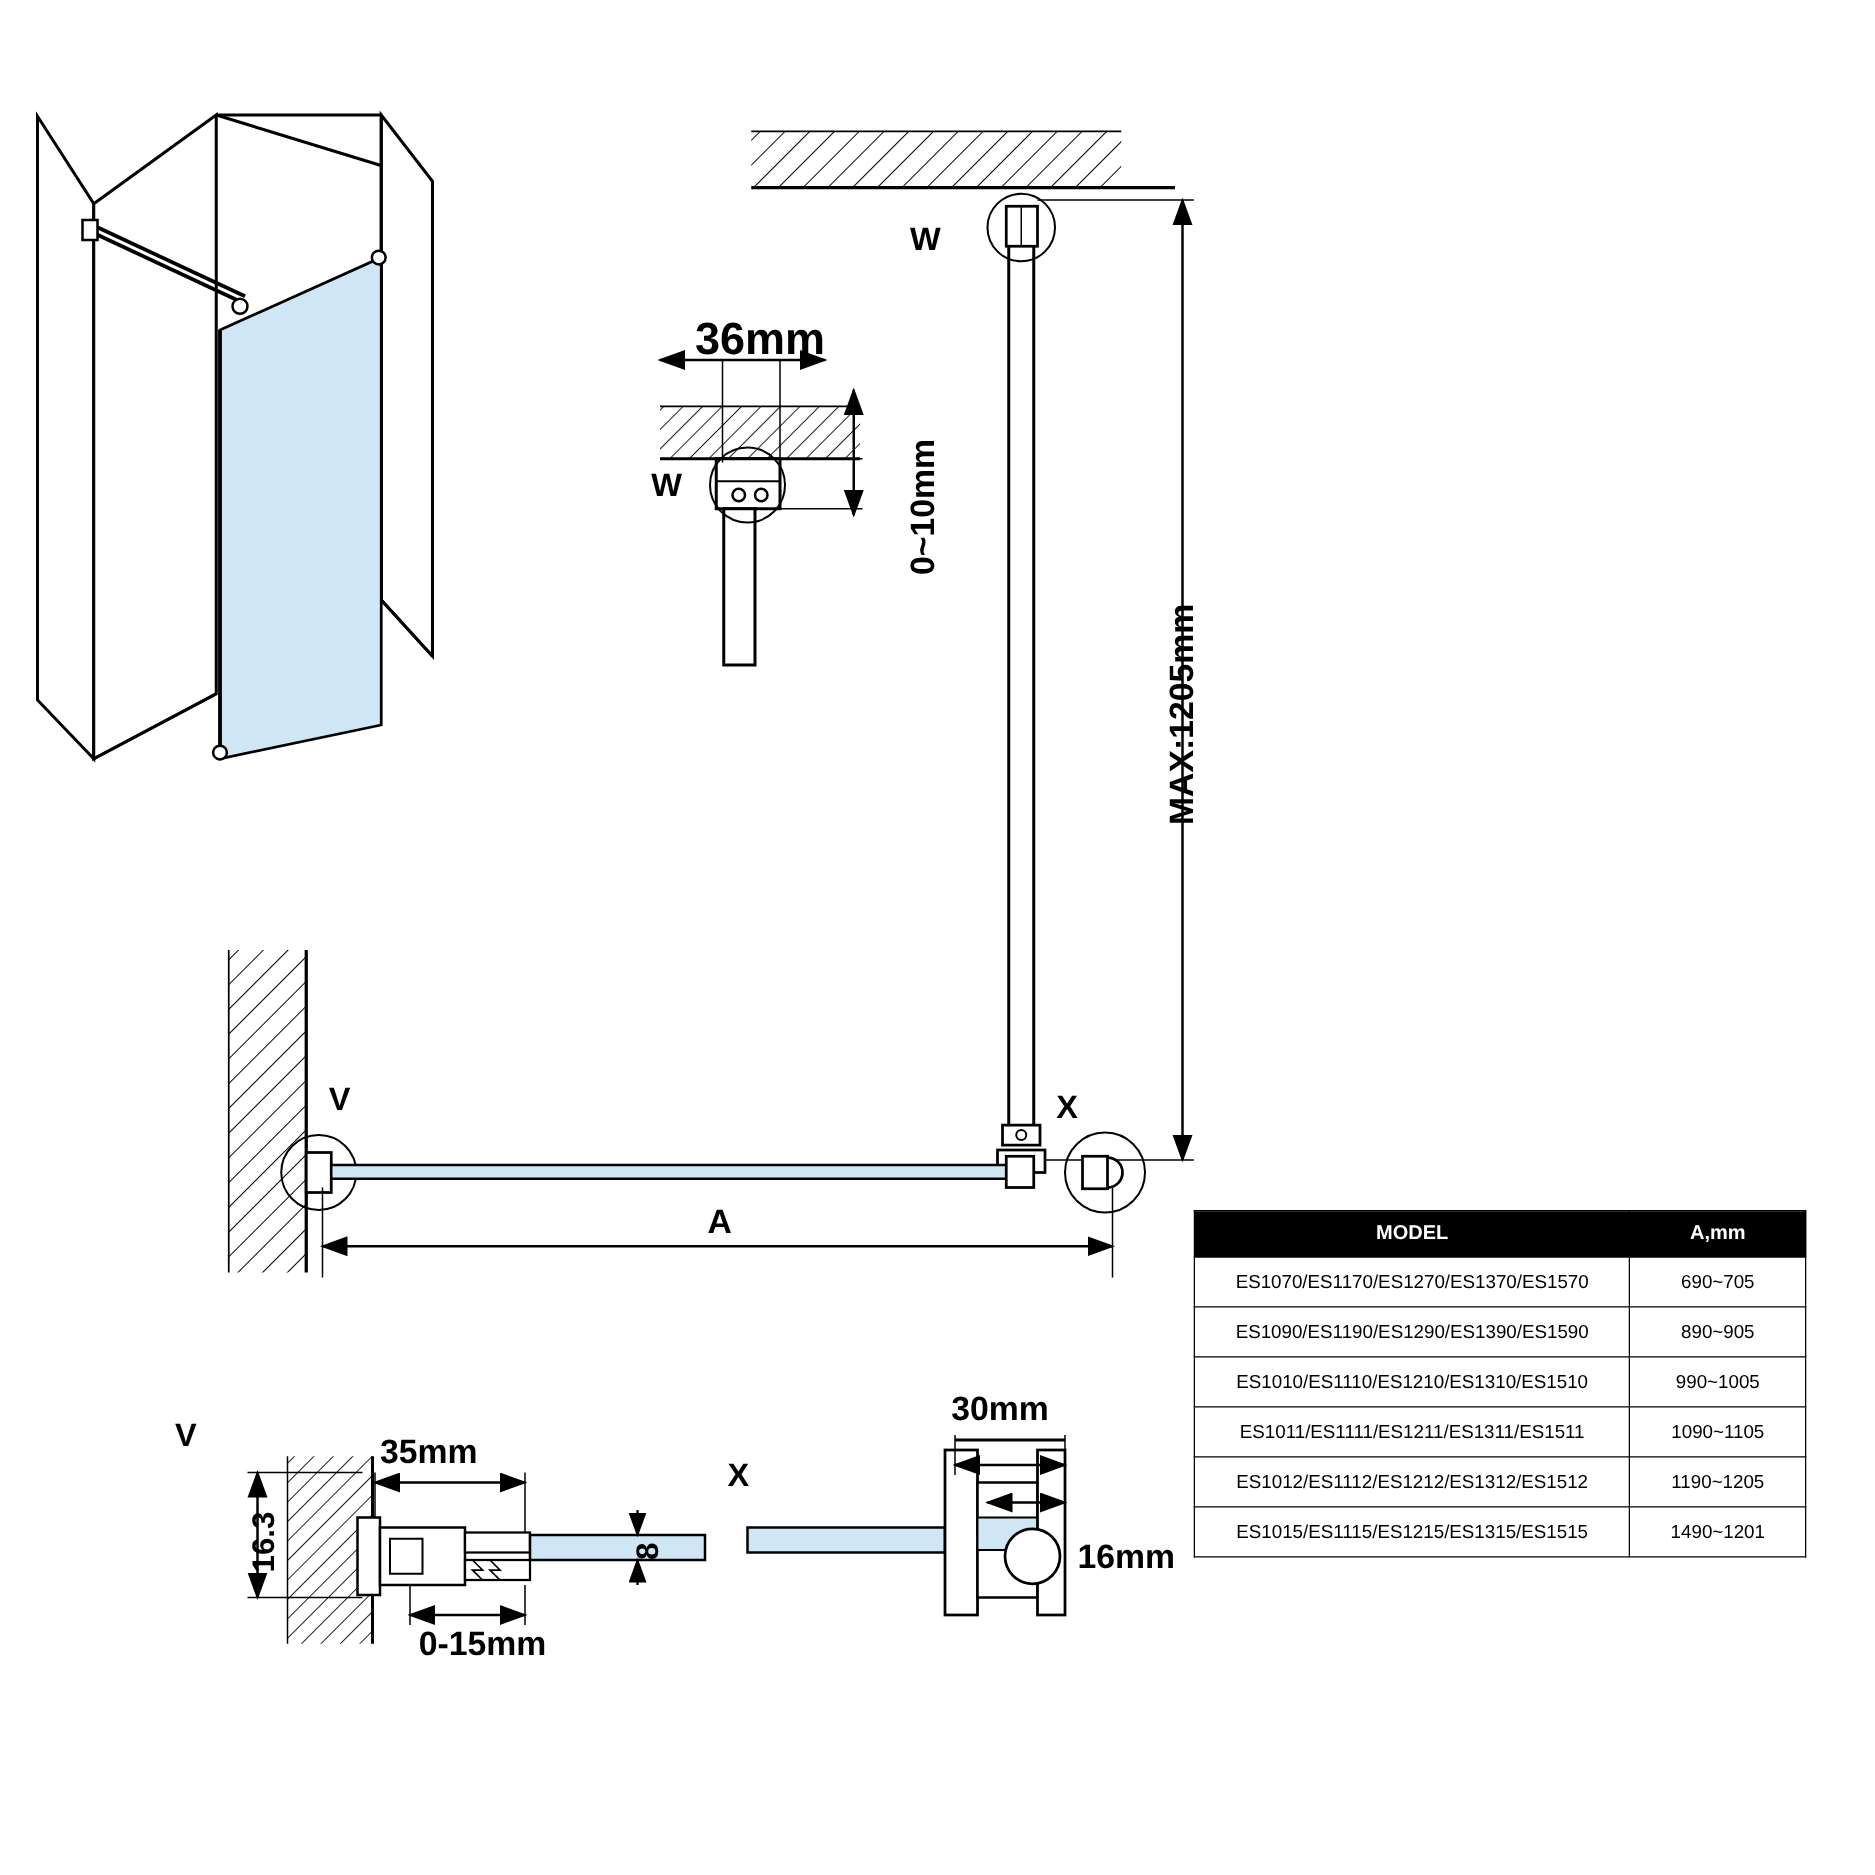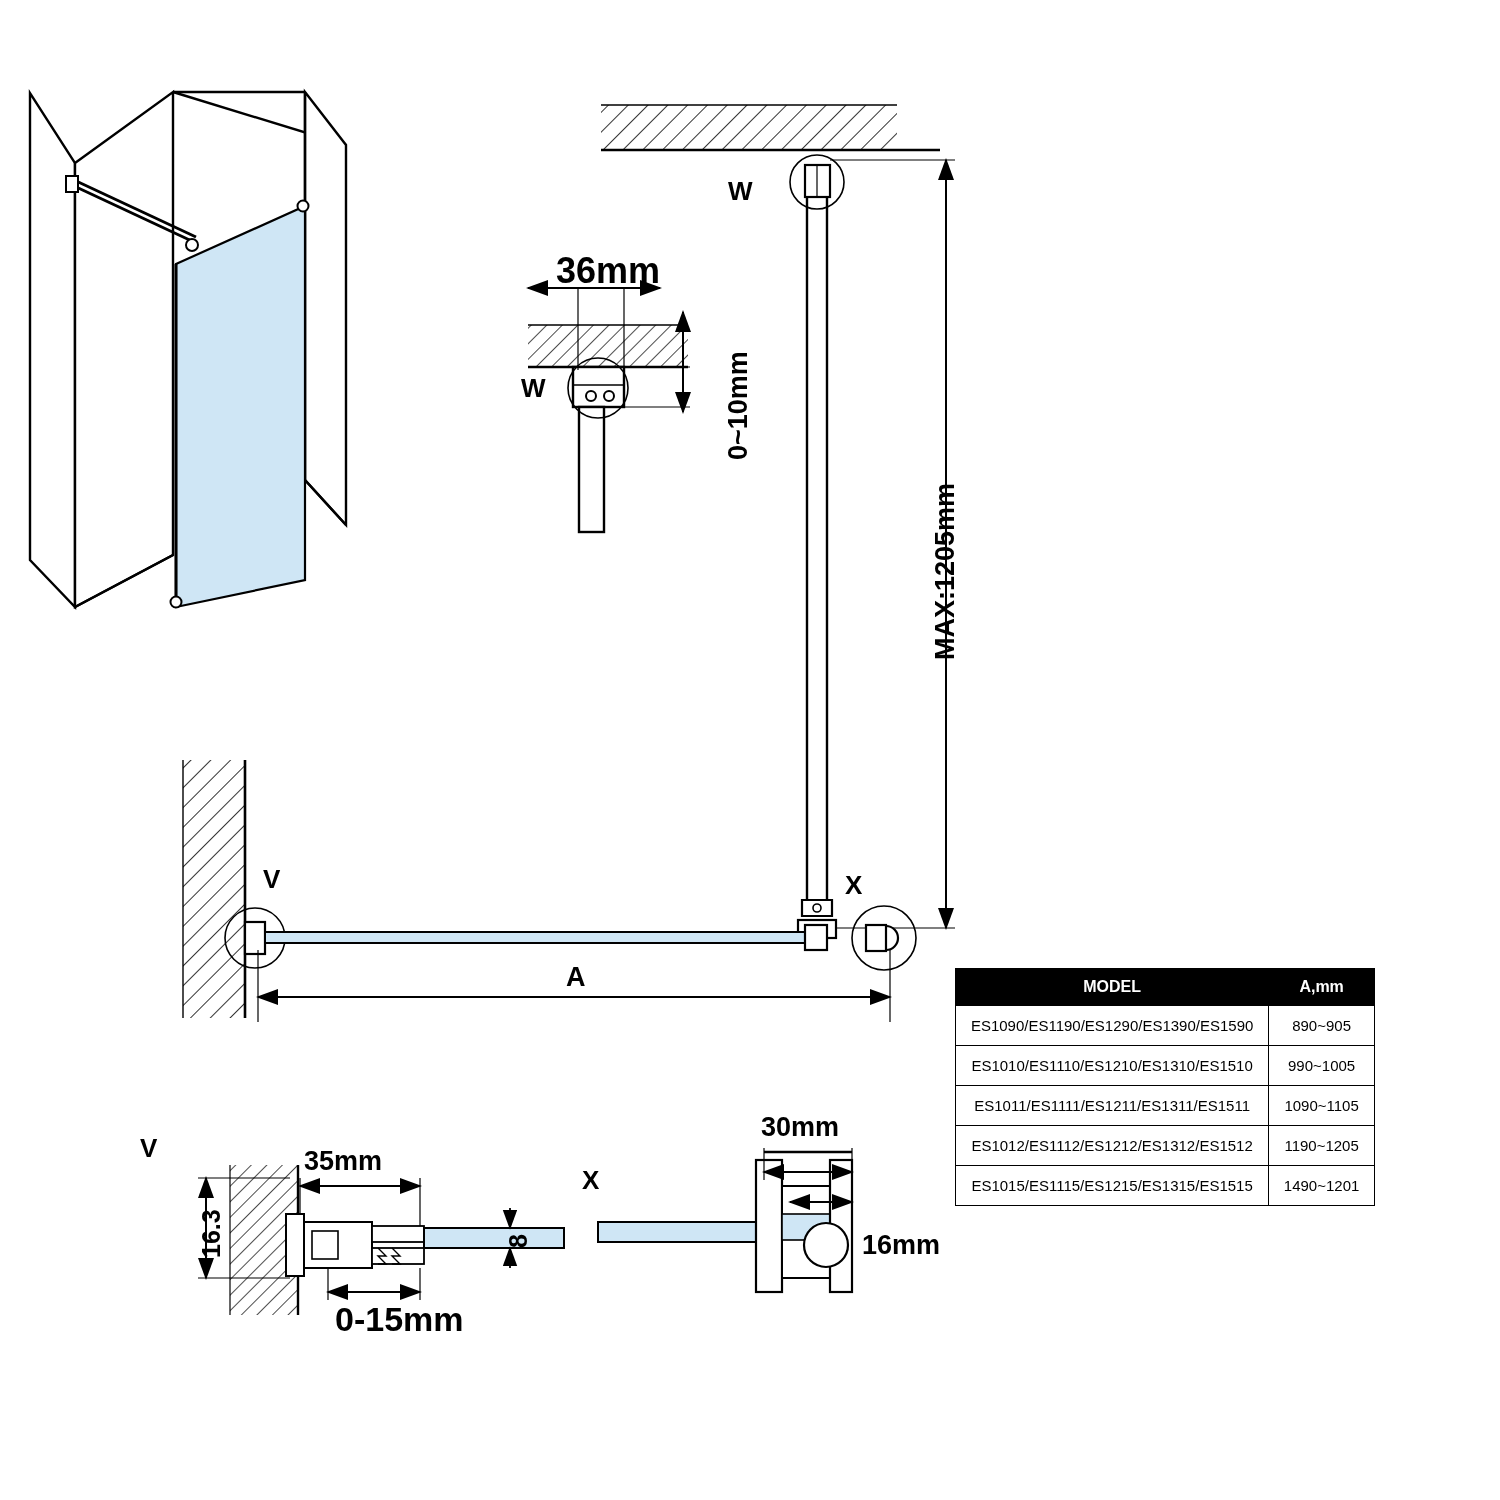--- a/index.html
+++ b/index.html
@@ -21,21 +21,21 @@
     width: 1500px;
     height: 1500px;
   }
   svg { display: block; }
 
   
   .spec-table {
     position: absolute;
     left: 955px;
     top: 968px;
-    width: 420px;
+    width: 490px;
     border-collapse: collapse;
     font-size: 15.5px;
     background: #fff;
   }
   .spec-table th, .spec-table td {
     border: 1px solid #000;
     text-align: center;
     padding: 0;
     height: 39px;
     vertical-align: middle;
@@ -250,39 +250,43 @@
   <div class="lbl" style="left:845px; top:870px; font-size:26px;">X</div>
 
   <div class="lbl" style="left:566px; top:962px; font-size:27px;">A</div>
 
   <div class="lbl" style="left:140px; top:1133px; font-size:26px;">V</div>
 
   <div class="lbl rot90" style="left:197px; top:1258px; font-size:25px;">16.3</div>
 
   <div class="lbl" style="left:304px; top:1146px; font-size:27px;">35mm</div>
 
-  <div class="lbl" style="left:335px; top:1300px; font-size:34px;text-align:right;">0-15mm</div>
+  <div class="lbl" style="left:335px; top:1300px; font-size:27px;text-align:right;">0-15mm</div>
 
   <div class="lbl rot90" style="left:504px; top:1248px; font-size:25px;">8</div>
 
   <div class="lbl" style="left:582px; top:1165px; font-size:26px;">X</div>
 
   <div class="lbl" style="left:761px; top:1112px; font-size:27px;">30mm</div>
 
   <div class="lbl" style="left:862px; top:1188px; font-size:27px;margin-top:42px;">16mm</div>
 
   <table class="spec-table">
     <thead>
       <tr>
         <th>MODEL</th>
         <th>A,mm</th>
       </tr>
     </thead>
     <tbody>
       <tr>
+        <td class="model-col">ES1070/ES1170/ES1270/ES1370/ES1570</td>
+        <td class="a-col">690~705</td>
+      </tr>
+      <tr>
         <td class="model-col">ES1090/ES1190/ES1290/ES1390/ES1590</td>
         <td class="a-col">890~905</td>
       </tr>
       <tr>
         <td class="model-col">ES1010/ES1110/ES1210/ES1310/ES1510</td>
         <td class="a-col">990~1005</td>
       </tr>
       <tr>
         <td class="model-col">ES1011/ES1111/ES1211/ES1311/ES1511</td>
         <td class="a-col">1090~1105</td>

